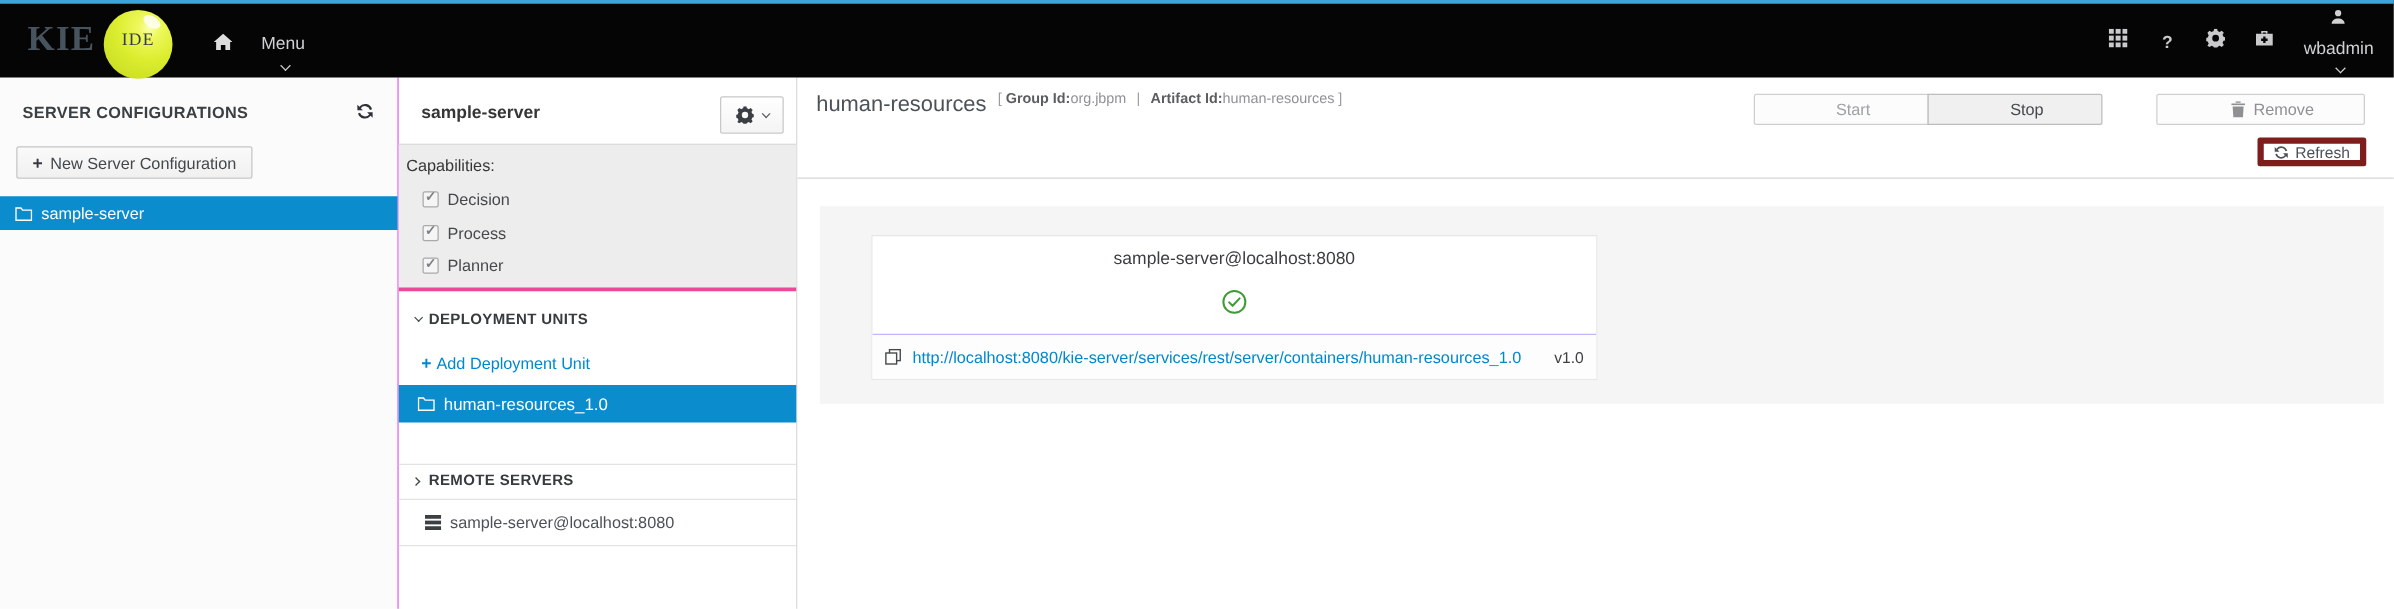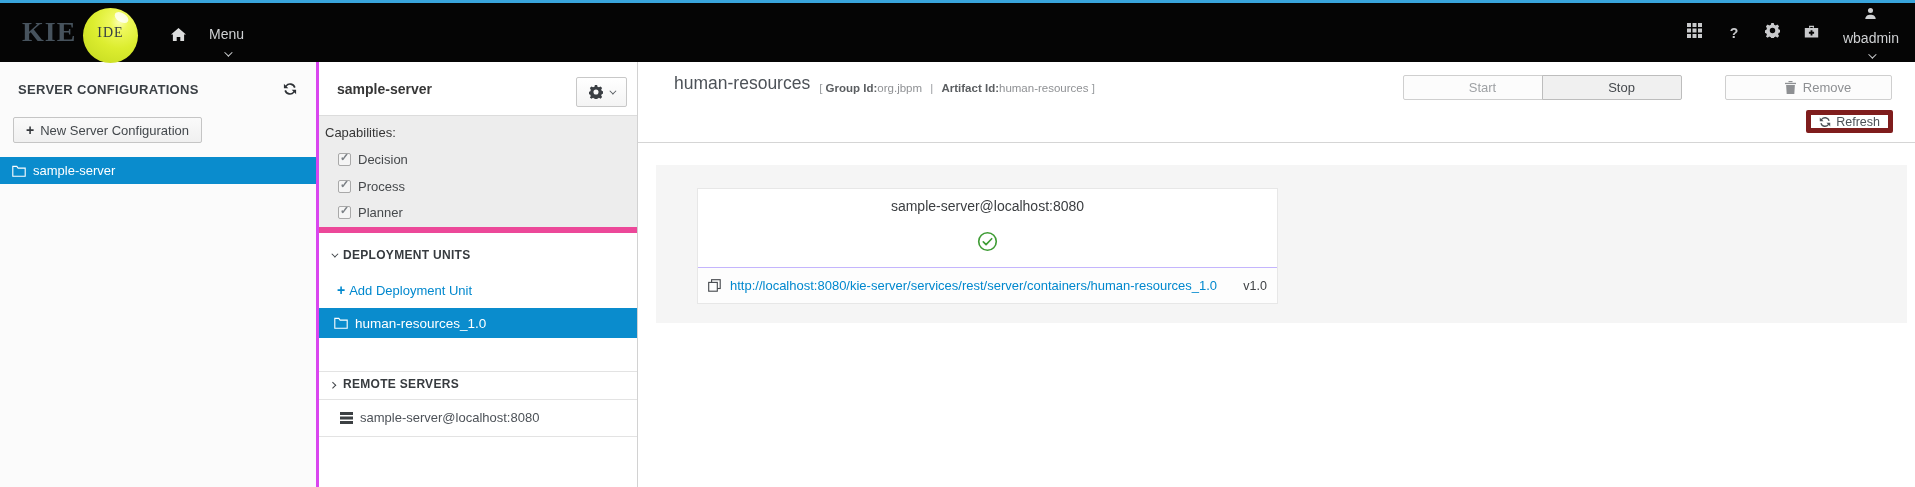--- a/index.html
+++ b/index.html
@@ -25,21 +25,21 @@
     border-bottom:1.6px solid currentColor; transform:rotate(45deg) translateY(-2px); }
   .chev-right { transform:rotate(-45deg) translateX(-1px); }
   #nav-right { position:absolute; right:16px; top:0; height:59px; display:flex; align-items:center; gap:23px; color:#c9cacc; }
   .nav-icon { width:16px; text-align:center; cursor:pointer; }
   .q-icon { font-size:14px; font-weight:bold; }
   .q-icon::before { content:"?"; }
   #nav-user { display:flex; align-items:center; gap:7px; cursor:pointer; }
 
   
   #left-panel { position:absolute; left:0; top:62px; width:319px; height:425px;
-    background:#fbfbfb; border-right:3px solid #d946ef; }
+    background:#fbfbfb; border-right:1px solid #d946ef; }
   #config-panel { position:absolute; left:319px; top:62px; width:319px; height:425px;
     background:#ffffff; border-right:1px solid #d2d2d2; }
   #main-panel { position:absolute; left:638px; top:62px; width:1277px; height:425px; background:#fff; }
 
   
   .lp-title { position:absolute; left:18px; top:20px; font-size:13px; font-weight:bold;
     color:#3b4045; letter-spacing:.3px; }
   .lp-refresh { position:absolute; right:19px; top:20px; color:#2e3236; cursor:pointer; }
   .btn-new { position:absolute; left:13px; top:55px; height:26px; display:inline-flex; align-items:center;
     gap:6px; padding:0 12px; background:linear-gradient(#fafafa,#f0f0f0); border:1px solid #c5c5c5;
@@ -51,42 +51,42 @@
   #lp-server-row { position:absolute; left:0; top:95px; width:100%; height:27px; padding-left:12px; }
 
   
   .cp-header { position:relative; height:53px; }
   .cp-title { position:absolute; left:18px; top:19px; font-size:14px; font-weight:bold; color:#363636; }
   .gear-btn { position:absolute; right:10px; top:15px; width:51px; height:30px; background:linear-gradient(#fff,#f4f4f4);
     border:1px solid #c8c8c8; border-radius:2px; display:flex; align-items:center; justify-content:center;
     gap:6px; color:#3b3f44; cursor:pointer; }
   .gear-btn .chev { width:5px; height:5px; color:#565b60; }
   .cp-caps { position:absolute; left:0; top:53px; width:100%; height:118px; background:#ededed;
-    border-top:1px solid #dcdcdc; border-bottom:6px solid #ec4899;padding-left:36px; }
+    border-top:1px solid #dcdcdc; border-bottom:3px solid #ec4899;padding-left:36px; }
   .caps-label { position:absolute; left:6px; top:9px; font-size:13px; color:#363636; }
   .cap-row { position:absolute; left:19px; display:flex; align-items:center; gap:7px;
     font-size:13px; color:#46494c; }
   .checkbox { width:13px; height:13px; background:#f5f5f5; border:1px solid #a9a9a9; border-radius:2px;
     position:relative; }
   .checkbox.checked::after { content:"\2713"; position:absolute; left:1px; top:-3px;
     font-size:11px; font-weight:bold; color:#7c8186; }
   .section-head { position:absolute; left:12px; display:flex; align-items:center; gap:7px;
     font-size:12px; font-weight:bold; color:#373b3f; letter-spacing:.3px; cursor:pointer; }
   .section-head .chev { width:5px; height:5px; color:#42464a; }
   .add-link { position:absolute; left:18px; display:flex; align-items:center; gap:4px;
     font-size:13px; color:#0088ce; cursor:pointer; }
   #du-selected-row { position:absolute; left:0; top:246px; width:100%; height:30px;
     padding-left:15px; font-size:13.5px; }
   .divider { position:absolute; left:0; width:100%; height:1px; background:#e3e3e3; }
   #rs-row { position:absolute; left:0; top:337px; width:100%; height:38px; border-bottom:1px solid #e3e3e3;
     display:flex; align-items:center; gap:7px; padding-left:21px; font-size:13px; color:#4d5258; cursor:pointer; }
   #rs-row .icon { color:#3c4043; }
 
   
-  .main-title-block { position:absolute; left:36px; top:11px; display:flex; align-items:flex-end; }
+  .main-title-block { position:absolute; left:15px; top:11px; display:flex; align-items:flex-start; }
   .main-title { font-size:17.5px; font-weight:normal; color:#4d5258; }
   .meta { margin-left:9px; font-size:11.5px; color:#9a9da0; }
   .meta b { color:#5b5e61; }
   .meta .val { color:#8f9194; }
   .meta .pipe { margin:0 5px; }
   .btn { display:inline-flex; align-items:center; justify-content:center; gap:7px; font-size:13px;
     border:1px solid #cfcfcf; background:#fcfcfc; color:#9fa2a5; cursor:pointer;padding-left:19px; }
   #btn-start { position:absolute; left:765px; top:13px; width:140px; height:25px; border-radius:2px 0 0 2px; }
   #btn-stop  { position:absolute; left:904px; top:13px; width:140px; height:25px;
     background:#f0f0f0; border-color:#bdbdbd; color:#45494d; border-radius:0 2px 2px 0; }

